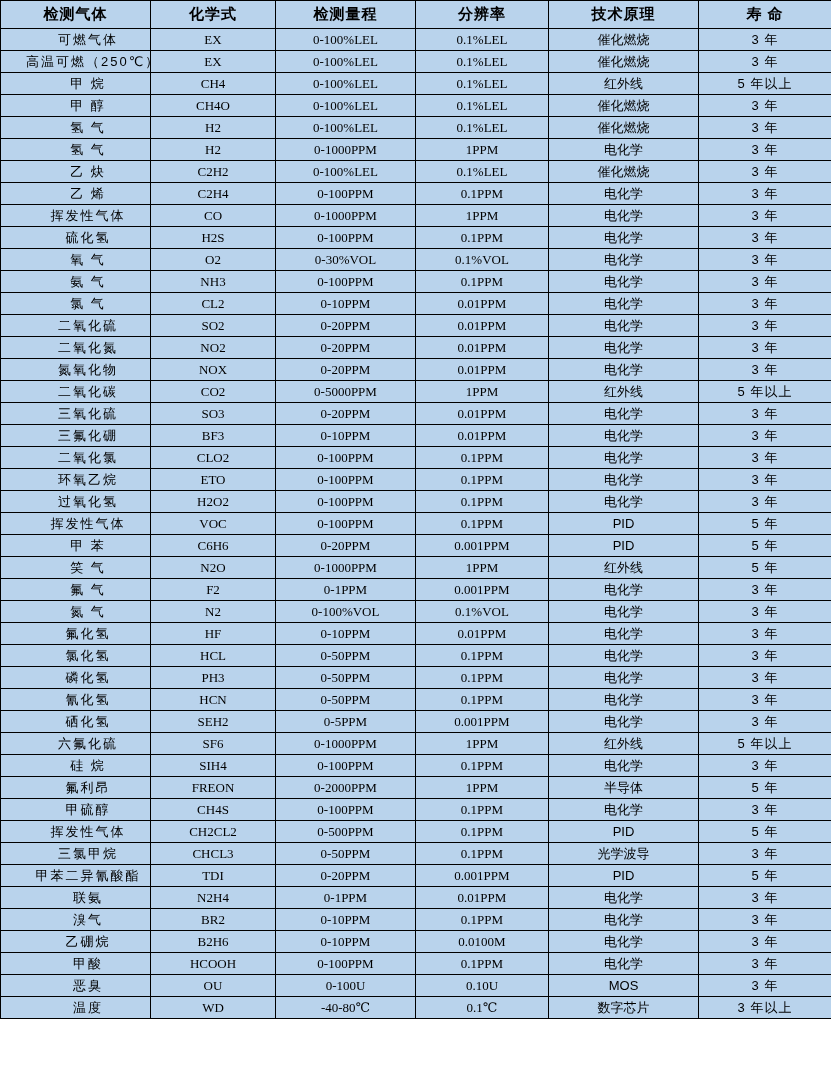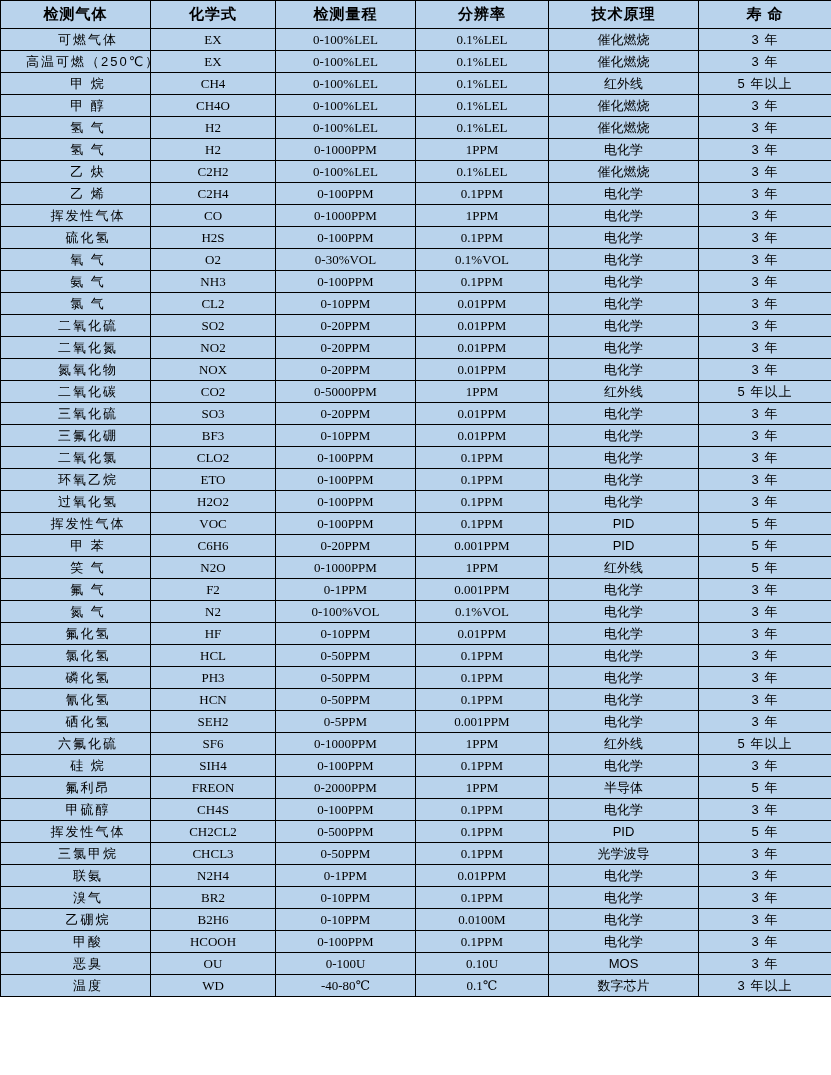--- a/index.html
+++ b/index.html
@@ -382,20 +382,28 @@
       </tr>
       <tr>
         <td class="name">三氯甲烷</td>
         <td class="formula">CHCL3</td>
         <td class="range">0-50PPM</td>
         <td class="res">0.1PPM</td>
         <td class="principle">光学波导</td>
         <td class="life">3 年</td>
       </tr>
       <tr>
+        <td class="name">甲苯二异氰酸酯</td>
+        <td class="formula">TDI</td>
+        <td class="range">0-20PPM</td>
+        <td class="res">0.001PPM</td>
+        <td class="principle">PID</td>
+        <td class="life">5 年</td>
+      </tr>
+      <tr>
         <td class="name">联氨</td>
         <td class="formula">N2H4</td>
         <td class="range">0-1PPM</td>
         <td class="res">0.01PPM</td>
         <td class="principle">电化学</td>
         <td class="life">3 年</td>
       </tr>
       <tr>
         <td class="name">溴气</td>
         <td class="formula">BR2</td>

